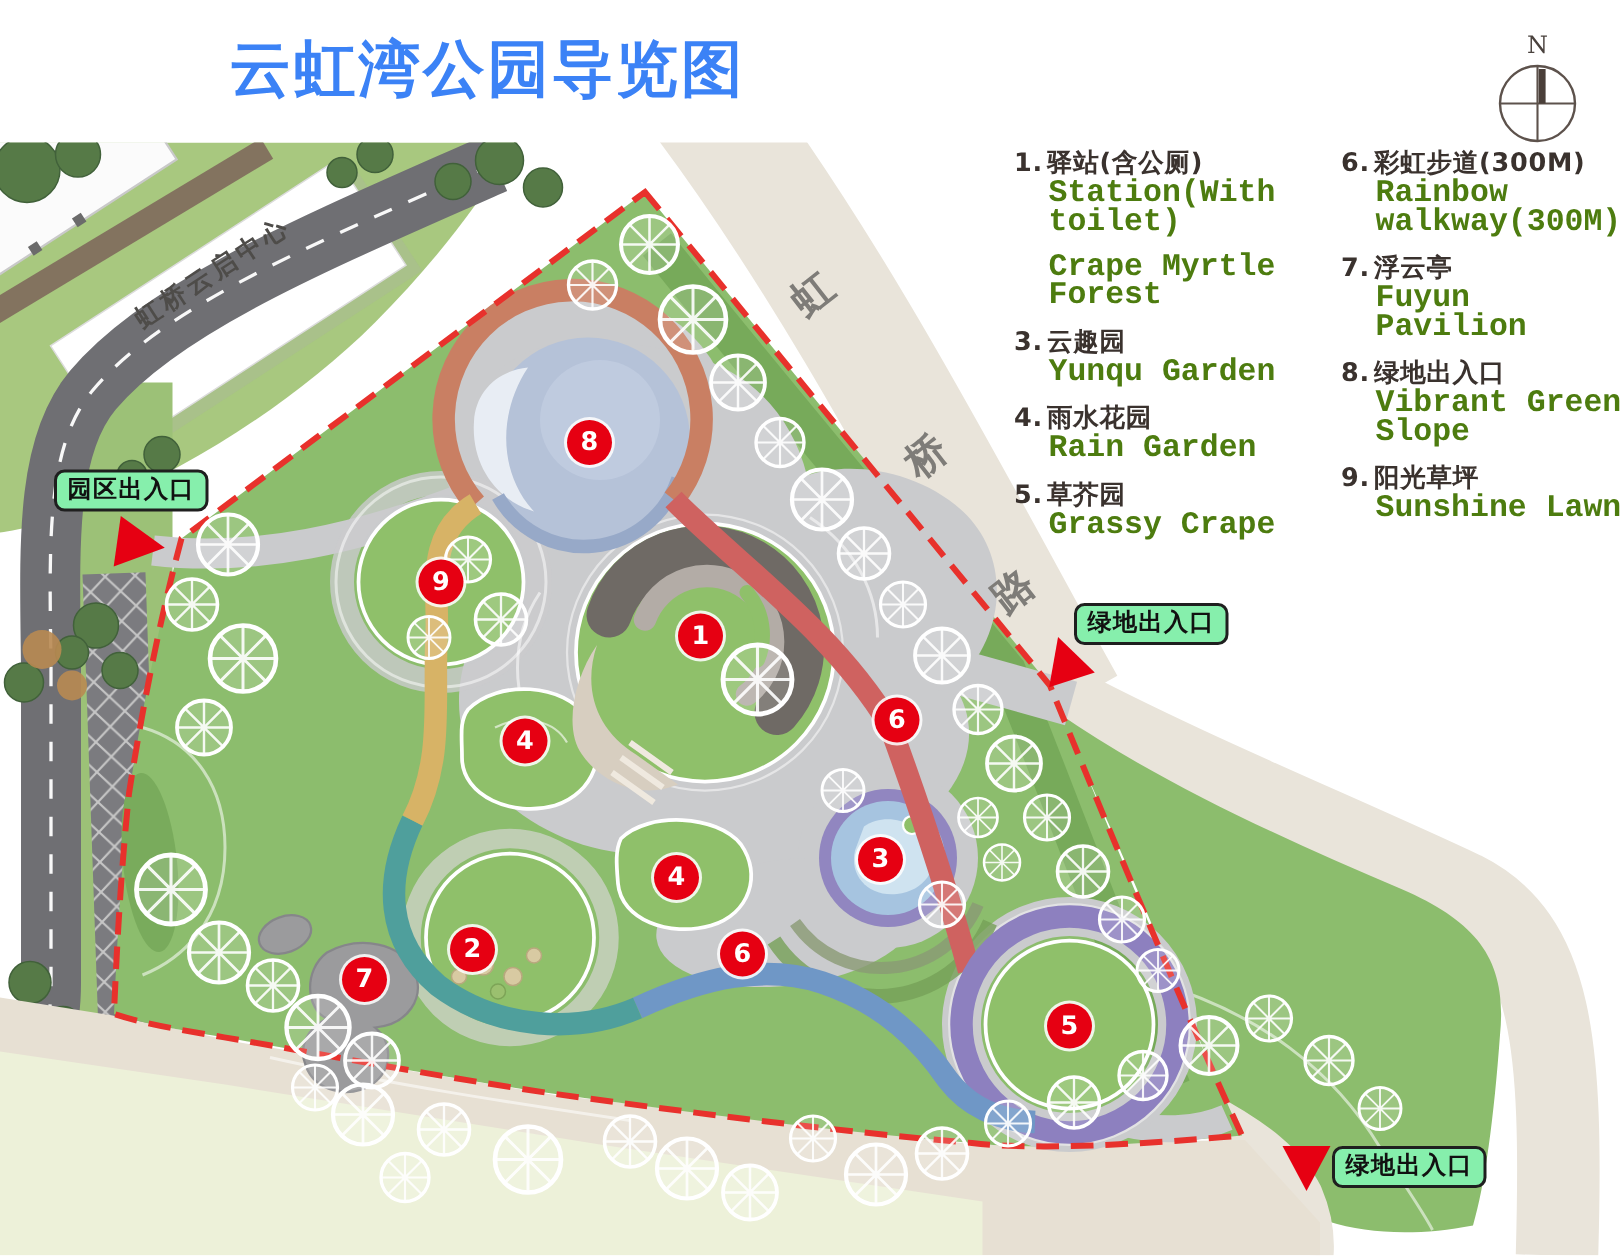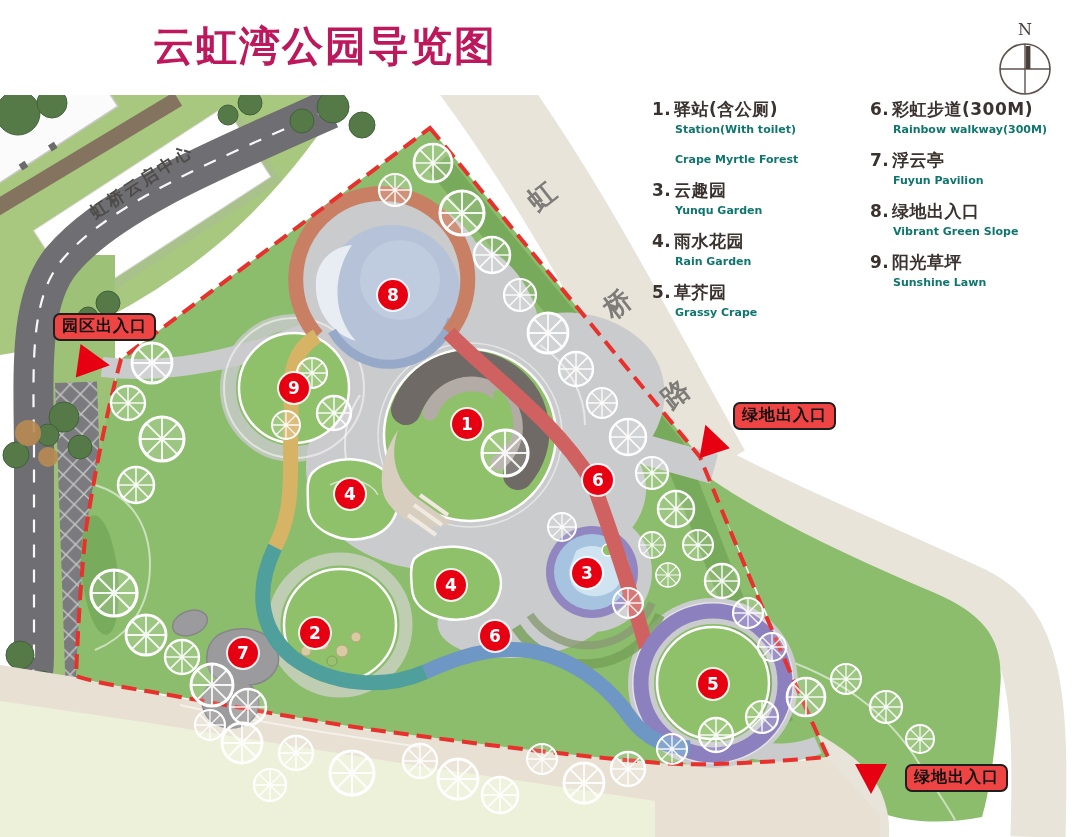--- a/index.html
+++ b/index.html
@@ -1,39 +1,39 @@
 <!DOCTYPE html>
 <html style="--marker_red: #e60012; --boundary_red: #e8312c; --walk_orange: #c97f63; --walk_red: #cf6260; --walk_purple: #8d80bf; --walk_blue: #6f97c6; --walk_teal: #4f9f9c; --walk_yellow: #d7b366; --park_green: #8cbd6d; --road_beige: #e9e4da; --plaza_gray: #cacbcd;"><head>
 <meta charset="utf-8">
 <style>
   html,body{margin:0;padding:0;background:#fff;}
   .stage{position:relative;width:1080px;height:837px;background:#ffffff;overflow:hidden;
          font-family:"DejaVu Sans",sans-serif;}
   
   .hdr{position:absolute;left:153px;top:26px;display:flex;align-items:flex-end;z-index:10;}
-  .title-cn{font-size:41px;font-weight:bold;color:#be185d;letter-spacing:2px;line-height:1;}
+  .title-cn{font-size:41px;font-weight:bold;color:#3b82f6;letter-spacing:2px;line-height:1;}
   .title-en{font-size:23px;font-weight:bold;color:#3a302c;margin-left:14px;margin-bottom:2px;line-height:1;}
   
   .compass{position:absolute;left:994px;top:22px;width:62px;text-align:center;z-index:10;}
   .compass .n{font-family:"DejaVu Serif",serif;font-size:16px;color:#4a423e;line-height:1;}
   
   .legend{position:absolute;left:652px;top:99px;display:flex;gap:18px;z-index:10;}
   .legend-col{width:200px;}
   .legend-col:last-child{width:222px;}
-  .legend-item{margin-bottom:11px;}
+  .legend-item{margin-bottom:11px;margin-left:24px;}
   .li-cn{font-size:17px;font-weight:bold;color:#3a322e;line-height:21px;letter-spacing:0.5px;}
   .li-num{display:inline-block;min-width:22px;}
-  .li-en{font-size:11px;font-weight:bold;color:#0f766e;line-height:19px;margin-left:23px;}
+  .li-en{font-size:21px;font-weight:bold;color:#4d7c0f;line-height:19px;margin-left:23px;font-family:Liberation Mono, monospace;}
   
   .map-svg{position:absolute;left:0;top:95px;z-index:1;}
   .marker{position:absolute;width:30px;height:30px;border-radius:50%;background:var(--marker_red,#e60012);
           color:#fff;font-weight:bold;font-size:17px;display:flex;align-items:center;justify-content:center;
           box-shadow:0 0 0 2px rgba(255,255,255,.85);z-index:5;}
-  .entrance{position:absolute;background:#ef4444;border:2.5px solid #1f1f1f;border-radius:7px;
-            padding:1px 7px 2px;font-size:16px;font-weight:bold;color:#111;letter-spacing:1px;z-index:6;white-space:nowrap;margin-left:17px;}
+  .entrance{position:absolute;background:#86efac;border:2.5px solid #1f1f1f;border-radius:7px;
+            padding:1px 7px 2px;font-size:16px;font-weight:bold;color:#111;letter-spacing:1px;z-index:6;white-space:nowrap;}
   .tri{position:absolute;width:0;height:0;border-style:solid;z-index:6;}
   .tri.right{border-width:17px 0 17px 32px;border-color:transparent transparent transparent var(--marker_red,#e60012);}
   .tri.up{border-width:0 16px 30px 16px;border-color:transparent transparent var(--marker_red,#e60012) transparent;}
   .tri.down{border-width:30px 16px 0 16px;border-color:var(--marker_red,#e60012) transparent transparent transparent;}
   .road-char{position:absolute;font-size:27px;font-weight:600;color:#7e7c78;z-index:2;transform:rotate(-38deg);}
   .bldg-label{position:absolute;left:52px;top:170px;width:180px;text-align:center;font-size:17px;font-weight:bold;
               color:#4e4c49;letter-spacing:3px;transform:rotate(-33deg);z-index:2;white-space:nowrap;}
   
   .park{fill:var(--park_green,#8cbd6d);}
   .plaza{fill:var(--plaza_gray,#cacbcd);stroke:none;}

